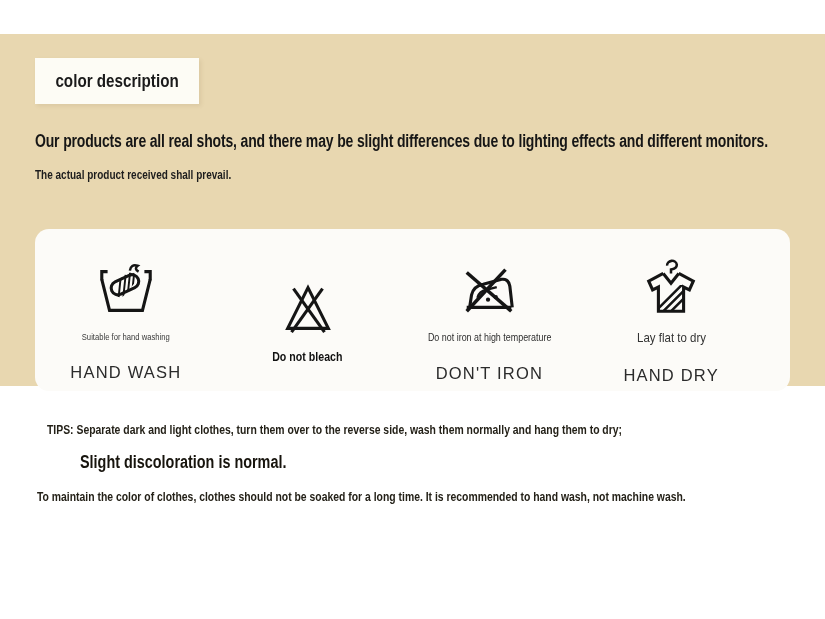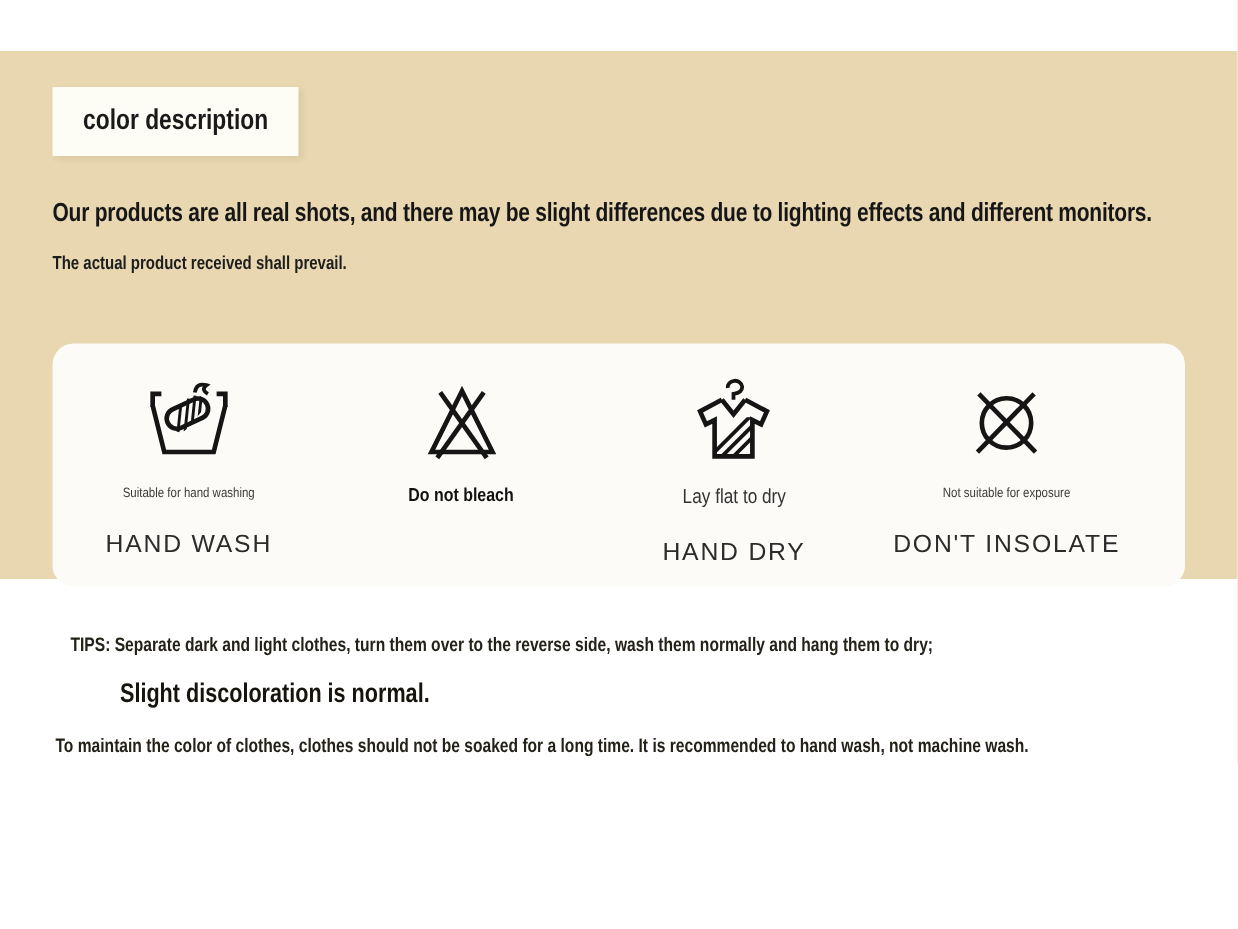--- a/index.html
+++ b/index.html
@@ -32,20 +32,21 @@
     font-size:12.5px;font-weight:bold;color:#1d1d1d;
   }
   .care-card{
     position:absolute;left:35px;top:195px;width:755px;height:162px;
     background:#fcfbf8;border-radius:14px;
     display:flex;box-sizing:border-box;padding-right:28px;
   }
   .care-item{
     flex:1;display:flex;flex-direction:column;align-items:center;
     padding-top:19px;
+    justify-content:center;
   }
   .icon-wrap{height:66px;display:flex;align-items:center;justify-content:center;}
   .icon-wrap svg{display:block;}
   .small-label{
     margin-top:9px;color:#2a2a2a;transform:scaleX(0.85);white-space:nowrap;
   }
   .sm-1,.sm-5{font-size:9px;color:#3a3a3a;}
   .sm-2{font-size:12.5px;font-weight:bold;color:#111111;}
   .sm-3{font-size:10.5px;color:#2e2e2e;}
   .sm-4{font-size:13.5px;color:#333333;}
@@ -110,20 +111,35 @@
       <div class="icon-wrap">
         <svg width="62" height="62" viewBox="0 0 64 64">
           <path class="icon-stroke" d="M32 11 L11 53 H53 Z"></path>
           <path class="icon-stroke" d="M17 12 L49 57"></path>
           <path class="icon-stroke" d="M47 12 L15 57"></path>
         </svg>
       </div>
       <div class="small-label sm-2">Do not bleach</div>
     </div>
 
+    <div class="care-item">
+      <div class="icon-wrap">
+        <svg width="62" height="62" viewBox="0 0 64 64">
+          <path class="icon-stroke" d="M9 51 H55"></path>
+          <path class="icon-stroke" d="M12 51 L14 38 Q16 29 26 27 L45 22 Q52 21 53.5 29 L56 51"></path>
+          <path class="icon-stroke" style="stroke-width:2.4" d="M20 41 Q22 34 29 33 L40 30"></path>
+          <circle class="icon-fill" cx="31" cy="43" r="2.2"></circle>
+          <circle class="icon-fill" cx="39" cy="40.5" r="2.2"></circle>
+          <path class="icon-stroke" style="stroke-width:3.6" d="M9 15 L55 55"></path>
+          <path class="icon-stroke" style="stroke-width:3.6" d="M49 12 L9 55"></path>
+        </svg>
+      </div>
+      <div class="small-label sm-3">Do not iron at high temperature</div>
+      <div class="big-label">DON'T IRON</div>
+    </div>
 
     <div class="care-item">
       <div class="icon-wrap">
         <svg width="62" height="62" viewBox="0 0 64 64">
           <defs>
             <clipPath id="fdclip">
                 <polygon points="19,29 45,29 45,55 19,55"></polygon>
               </clipPath>
           </defs>
           <path class="icon-stroke" style="stroke-width:2.6" d="M32 17 V13 q6 -1 6 -5 a5 4.5 0 1 0 -10 1"></path>
@@ -131,31 +147,20 @@
           <path class="icon-stroke" d="M24 17 L32 27 L40 17"></path>
           <g clip-path="url(#fdclip)">
             <path class="icon-stroke" style="stroke-width:2.6" d="M14 58 L46 26 M20 60 L52 28 M26 62 L58 30"></path>
           </g>
         </svg>
       </div>
       <div class="small-label sm-4">Lay flat to dry</div>
       <div class="big-label">HAND DRY</div>
     </div>
 
-    <div class="care-item">
-      <div class="icon-wrap">
-        <svg width="62" height="62" viewBox="0 0 64 64">
-          <circle class="icon-stroke" cx="32" cy="33" r="17"></circle>
-          <path class="icon-stroke" d="M13 13 L52 53"></path>
-          <path class="icon-stroke" d="M51 13 L12 53"></path>
-        </svg>
-      </div>
-      <div class="small-label sm-5">Not suitable for exposure</div>
-      <div class="big-label">DON'T INSOLATE</div>
-    </div>
 
   </div>
 
   <div class="tips-line1 cond">TIPS: Separate dark and light clothes, turn them over to the reverse side, wash them normally and hang them to dry;</div>
   <div class="tips-line2 cond">Slight discoloration is normal.</div>
   <div class="tips-line3 cond">To maintain the color of clothes, clothes should not be soaked for a long time. It is recommended to hand wash, not machine wash.</div>
 
 </div>
 
 </body></html>

